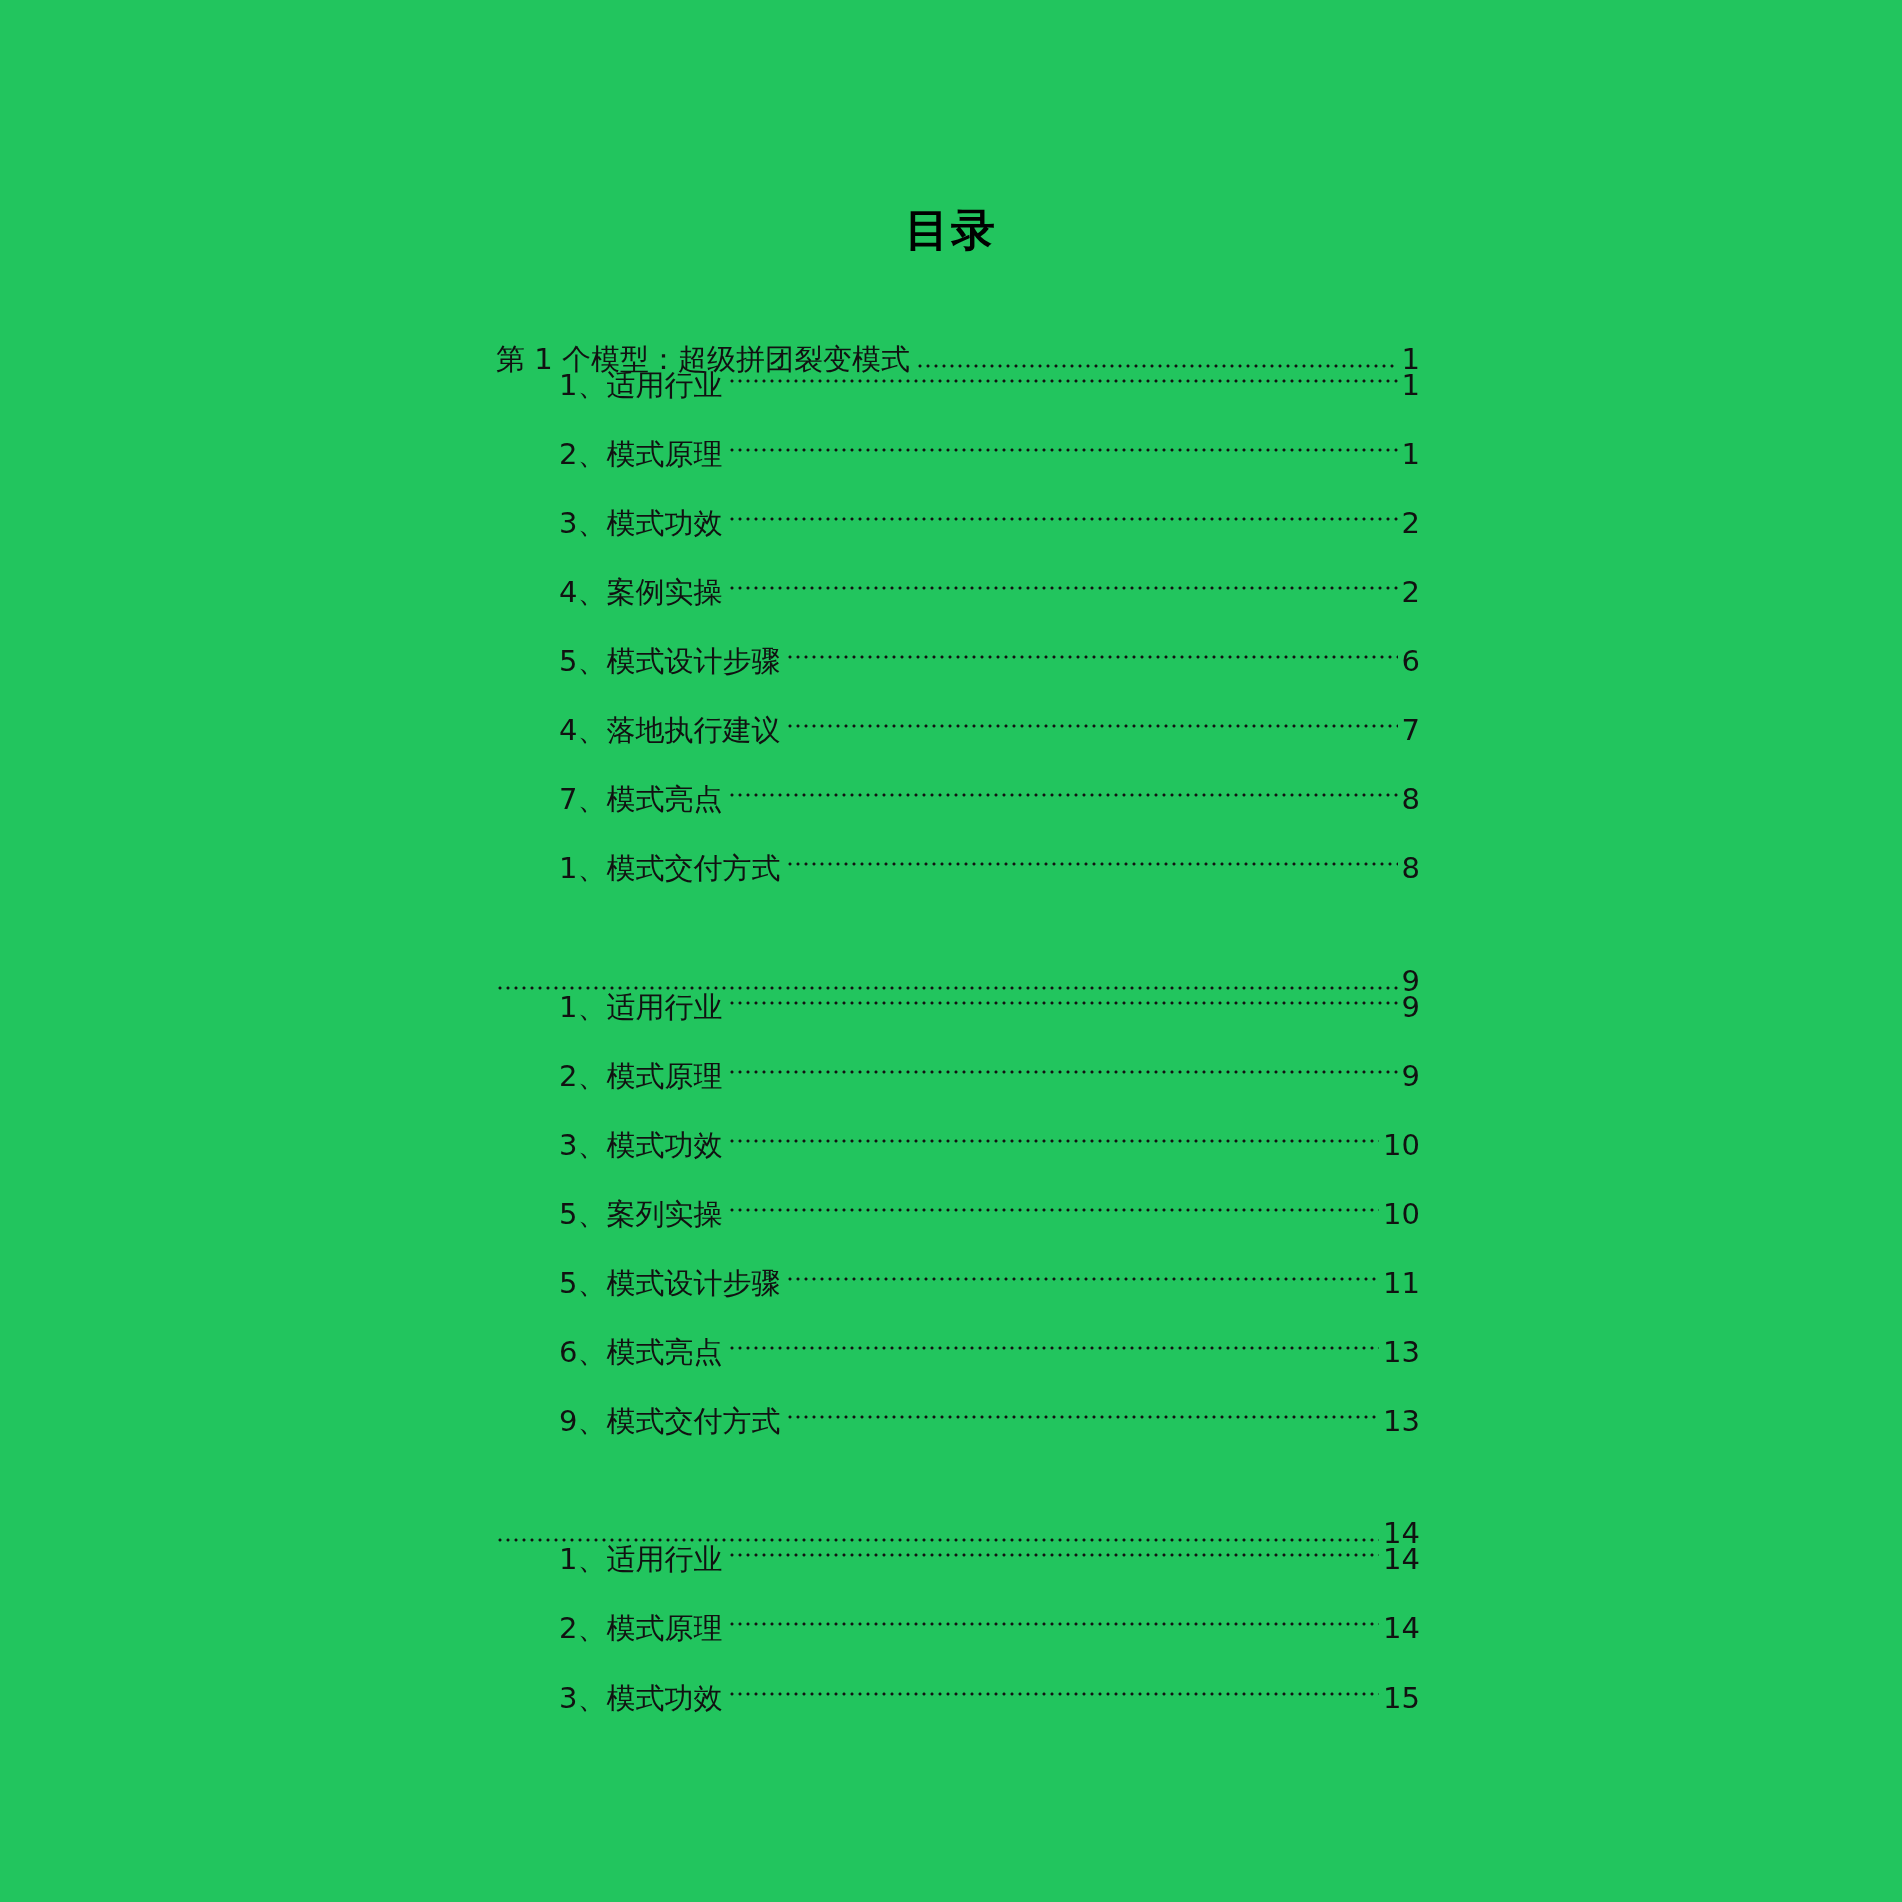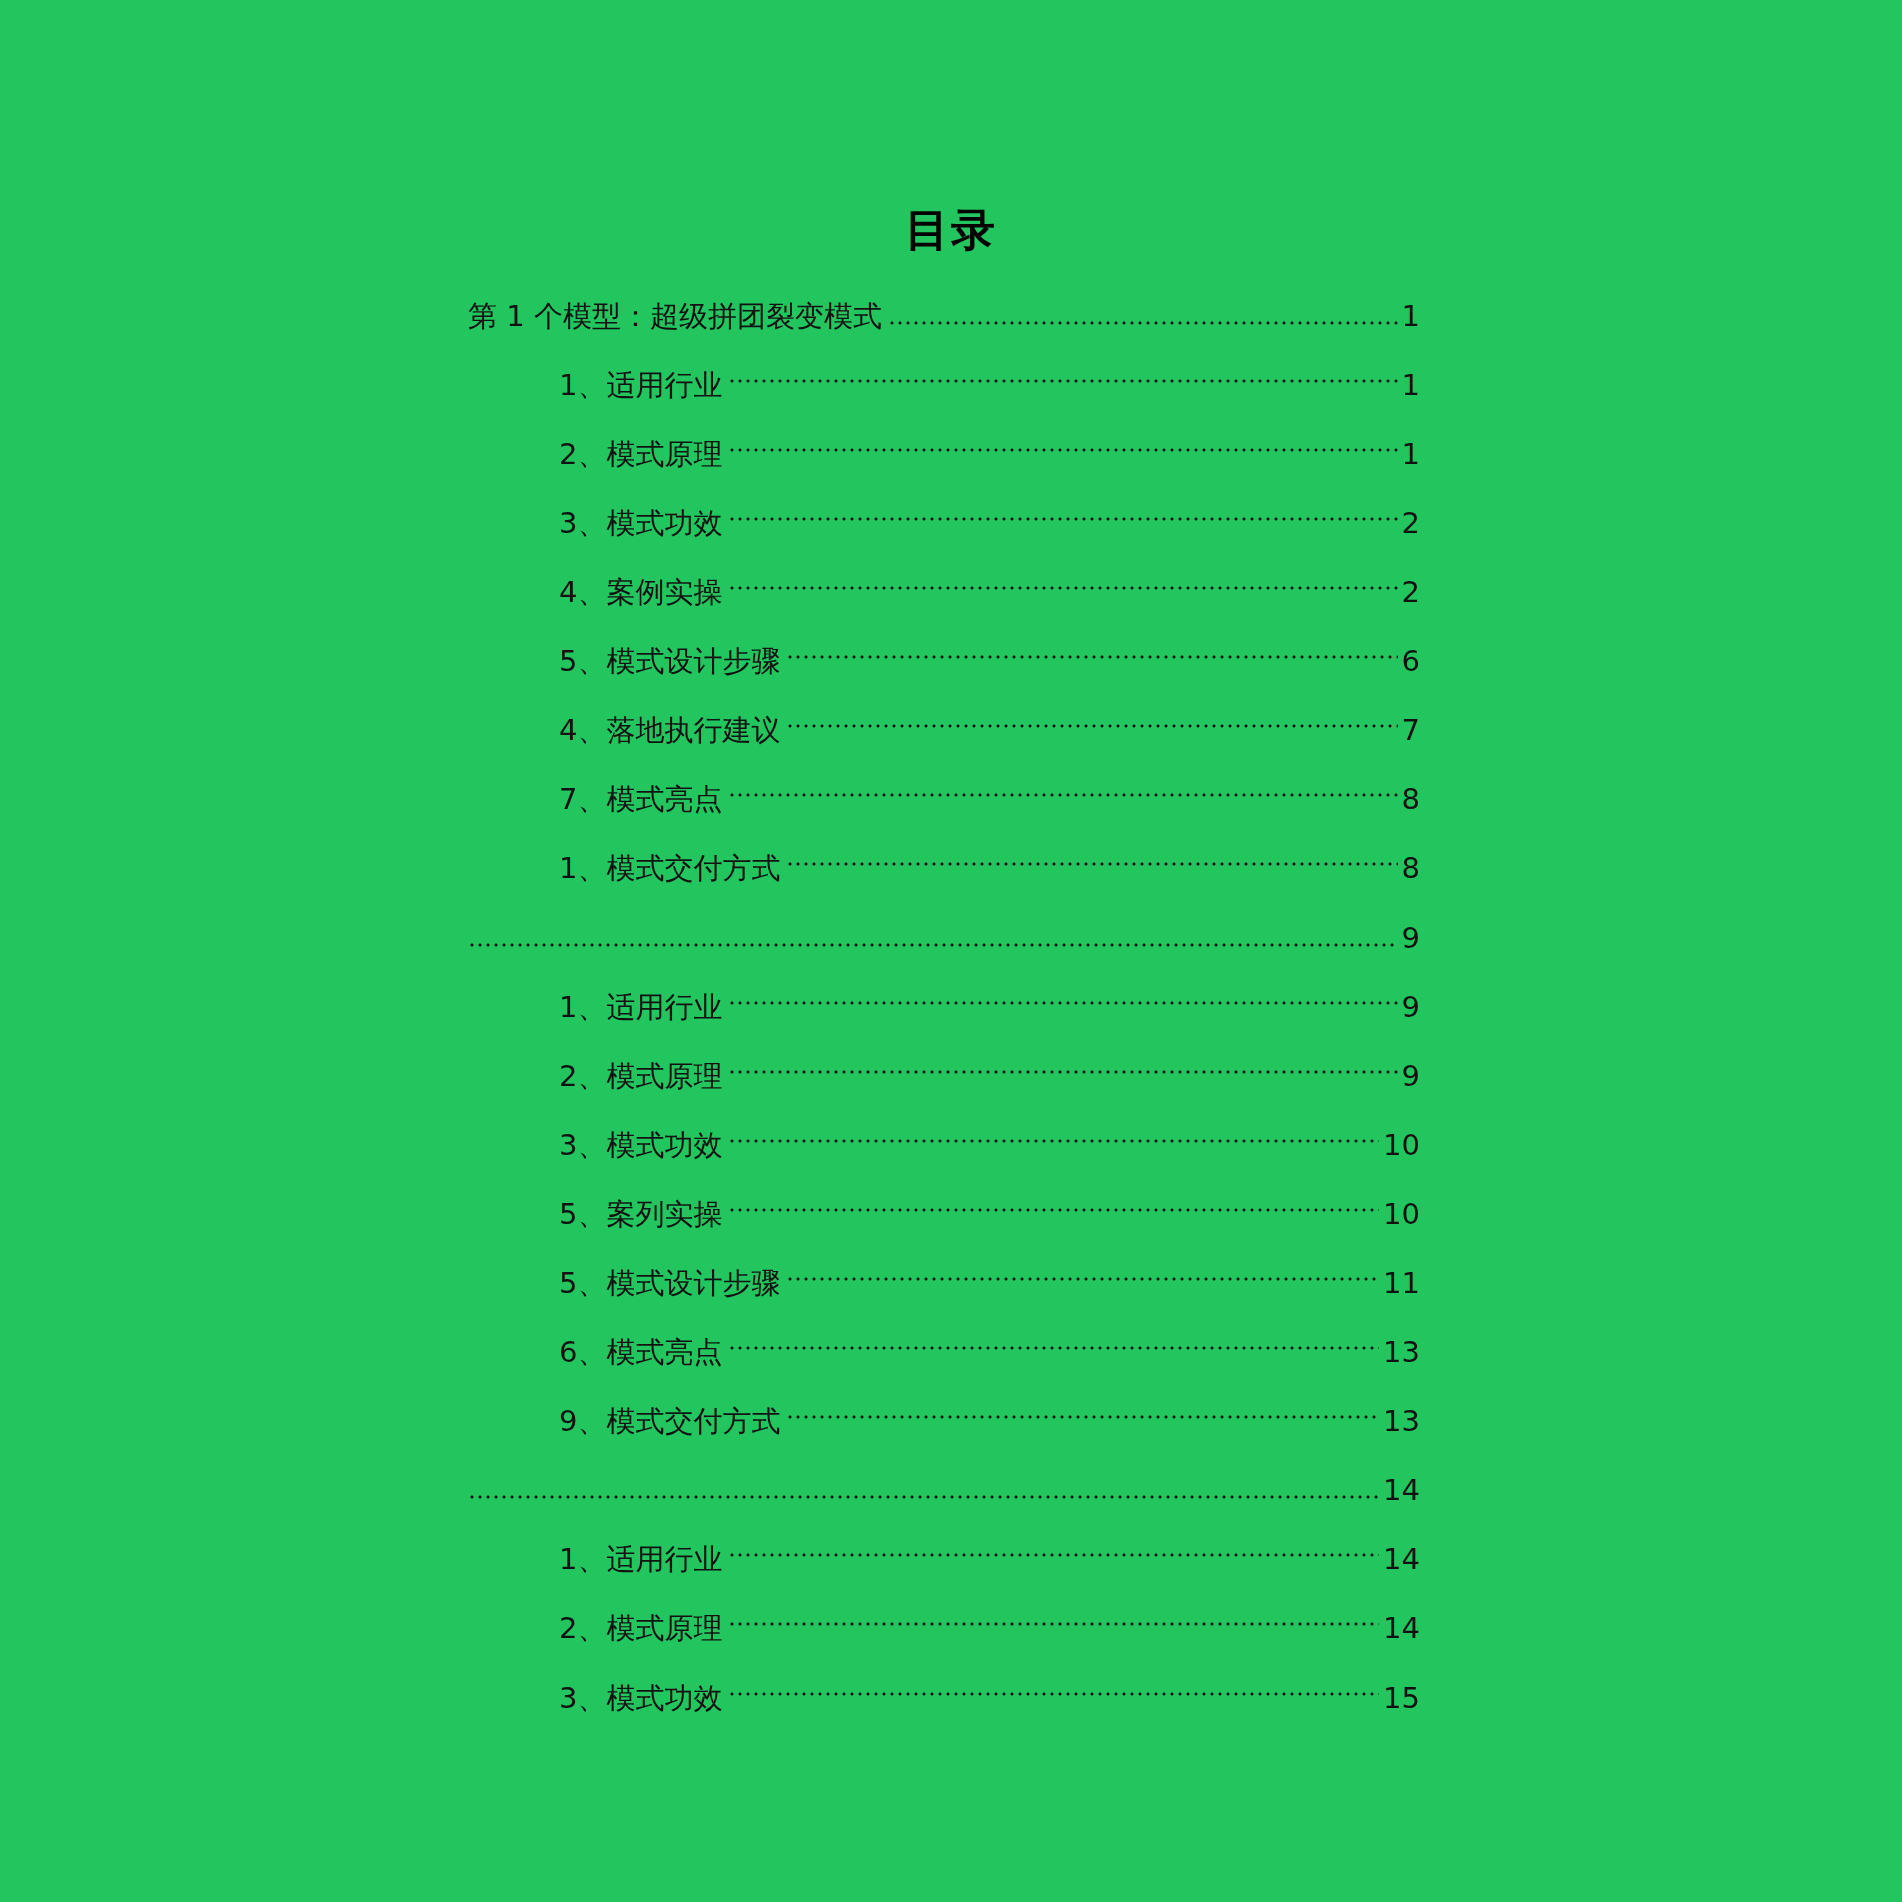--- a/index.html
+++ b/index.html
@@ -46,21 +46,21 @@
     }
     .toc-entry {
       position: absolute;
       height: 40px;
       display: flex;
       align-items: flex-end;
       font-size: 29px;
       line-height: 40px;
       right: 482px;
     }
-    .toc-entry.level-1 { left: 468px; }
+    .toc-entry.level-1 { left: 496px; margin-top: 43px; }
     .toc-entry.level-2 { left: 559px; align-items: center; }
     .toc-label {
       white-space: nowrap;
       flex: 0 0 auto;
       padding-right: 6px;
     }
     .toc-leader {
       flex: 1 1 auto;
       height: 8px;
       margin-bottom: 9px;

